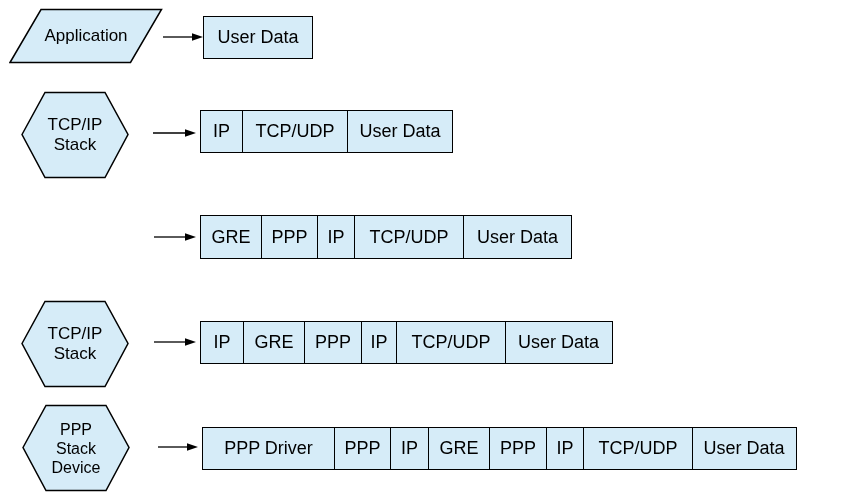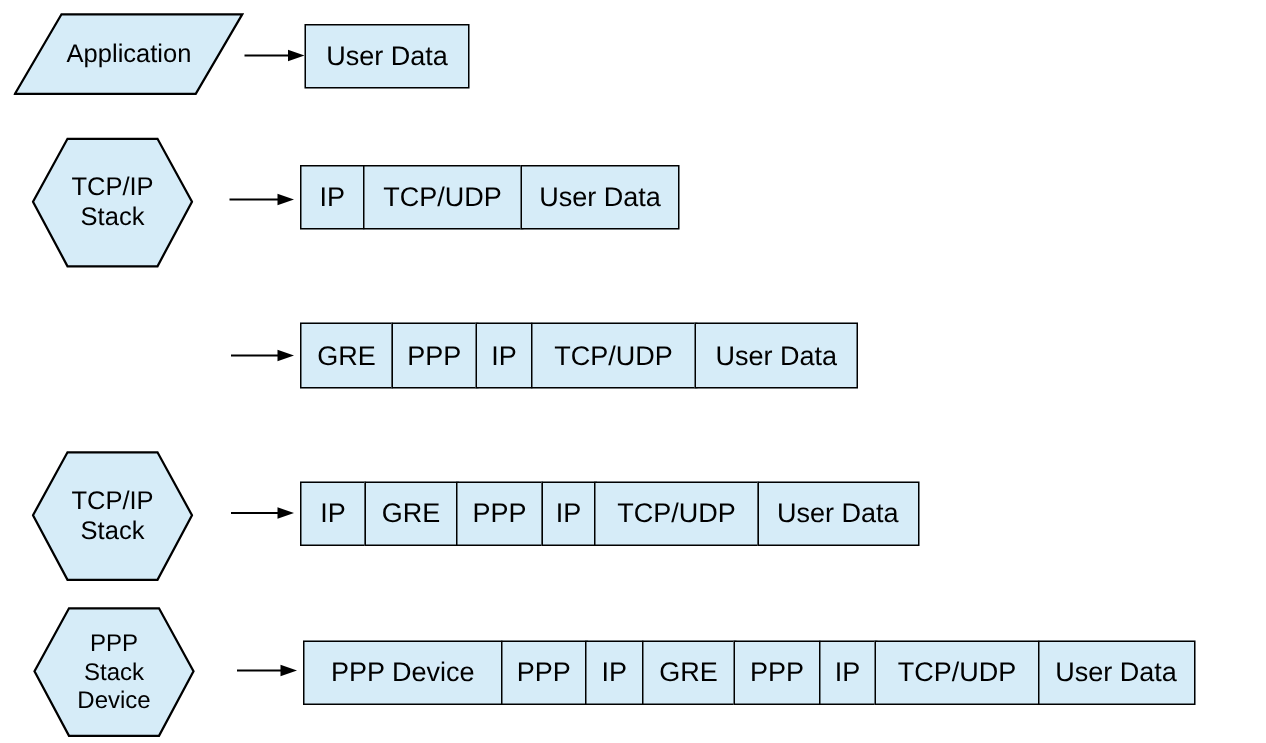--- a/index.html
+++ b/index.html
@@ -173,21 +173,21 @@
       <span>Stack</span>
       <span>Device</span>
     </div>
   </div>
   <svg class="arrow" style="left:157px; top:441px;" width="41" height="12">
     <line x1="1" y1="6" x2="31" y2="6"></line>
     <polygon points="30,2.2 41,6 30,9.8"></polygon>
   </svg>
   <div class="segments" style="left:202px; top:427px; height:43px;">
     <div class="seg" style="width:133px">
-        <span>PPP Device</span>
+        <span>PPP Driver</span>
       </div>
     <div class="seg" style="width:58px">
         <span>PPP</span>
       </div>
     <div class="seg" style="width:39px">
         <span>IP</span>
       </div>
     <div class="seg" style="width:63px">
         <span>GRE</span>
       </div>

